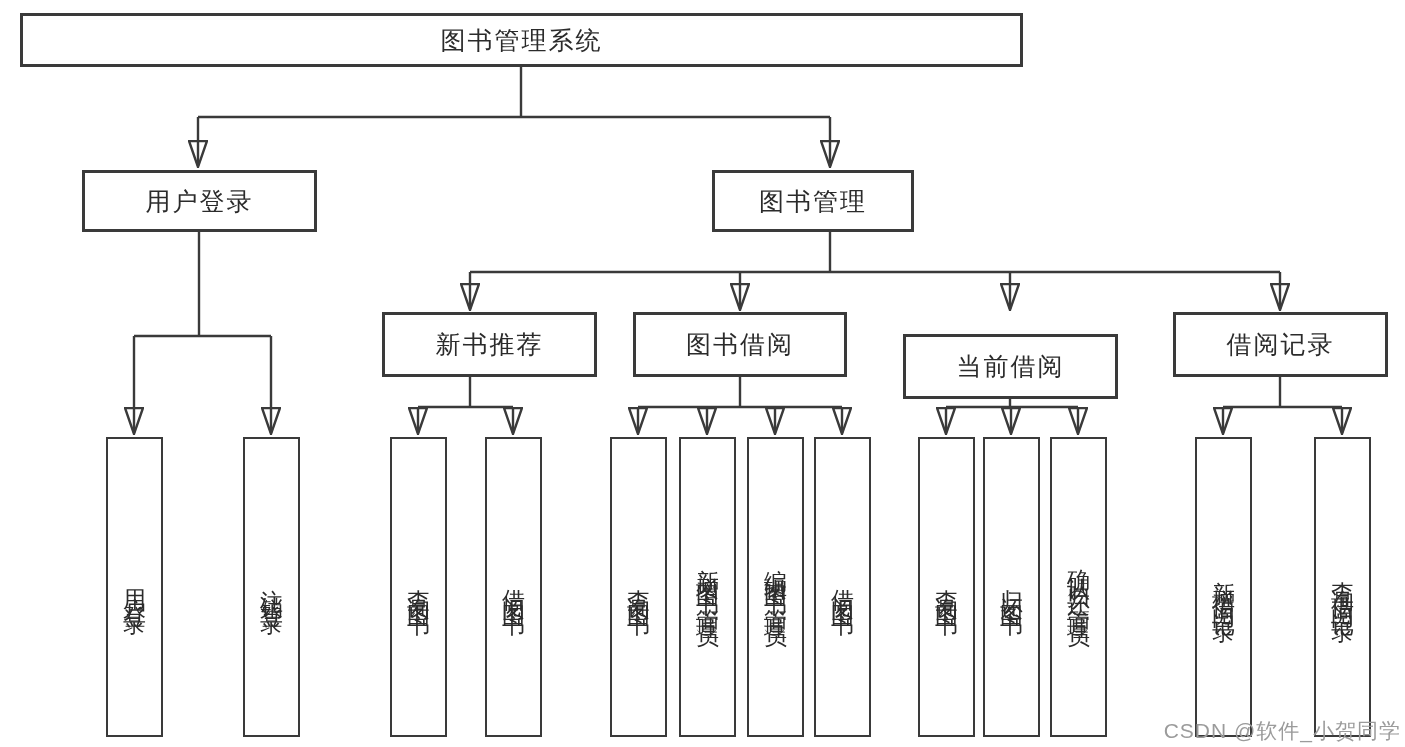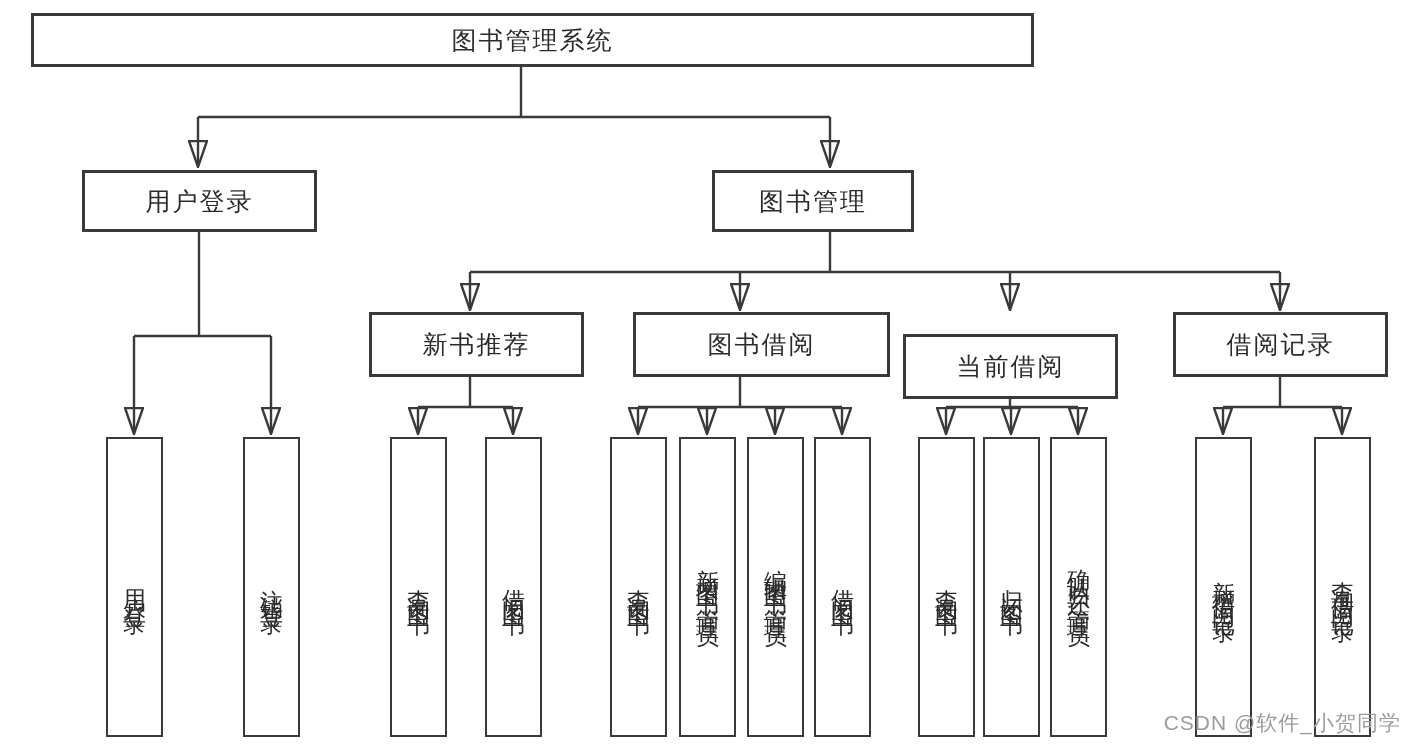--- a/index.html
+++ b/index.html
@@ -20,21 +20,21 @@
     z-index:2;
   }
   .hbox{font-size:25px;letter-spacing:2px;white-space:nowrap;}
   .vbox{
     border-width:2.5px;
     writing-mode:vertical-rl;
     font-size:23px;line-height:1;letter-spacing:8px;
     width:57px;height:300px;top:437px;
   }
   .watermark{
-    position:absolute;right:4px;bottom:10px;z-index:6;
+    position:absolute;right:4px;bottom:2px;z-index:6;
     font-size:21px;letter-spacing:1px;color:#9b9b9b;white-space:nowrap;
   }
 </style>
 </head>
 <body>
 
 <div class="stage">
 
   <svg class="connectors" width="1405" height="747" aria-hidden="true">
     <defs>
@@ -91,27 +91,27 @@
     </g>
 
     <g>
       <path d="M1280 376 V407"></path>
       <path d="M1223 407 H1342"></path>
       <path d="M1223 407 V433" marker-end="url(#ah)"></path>
       <path d="M1342 407 V433" marker-end="url(#ah)"></path>
     </g>
   </svg>
 
-  <div class="box hbox" style="left:20px;top:13px;width:1003px;height:54px;margin-left:11px;">图书管理系统</div>
+  <div class="box hbox" style="left:20px;top:13px;width:1003px;height:54px;">图书管理系统</div>
 
   <div class="box hbox" style="left:82px;top:170px;width:235px;height:62px;">用户登录</div>
   <div class="box hbox" style="left:712px;top:170px;width:202px;height:62px;">图书管理</div>
 
-  <div class="box hbox" style="left:369px;top:312px;width:215px;height:65px;">新书推荐</div>
-  <div class="box hbox" style="left:633px;top:312px;width:257px;height:65px;">图书借阅</div>
+  <div class="box hbox" style="left:382px;top:312px;width:215px;height:65px;">新书推荐</div>
+  <div class="box hbox" style="left:633px;top:312px;width:214px;height:65px;">图书借阅</div>
   <div class="box hbox" style="left:903px;top:312px;width:215px;height:65px;margin-top:22px;">当前借阅</div>
   <div class="box hbox" style="left:1173px;top:312px;width:215px;height:65px;">借阅记录</div>
 
   <div class="box vbox" style="left:106px;">用户登录</div>
   <div class="box vbox" style="left:243px;">注销登录</div>
 
   <div class="box vbox" style="left:390px;">查询图书</div>
   <div class="box vbox" style="left:485px;">借阅图书</div>
 
   <div class="box vbox" style="left:610px;">查询图书</div>

